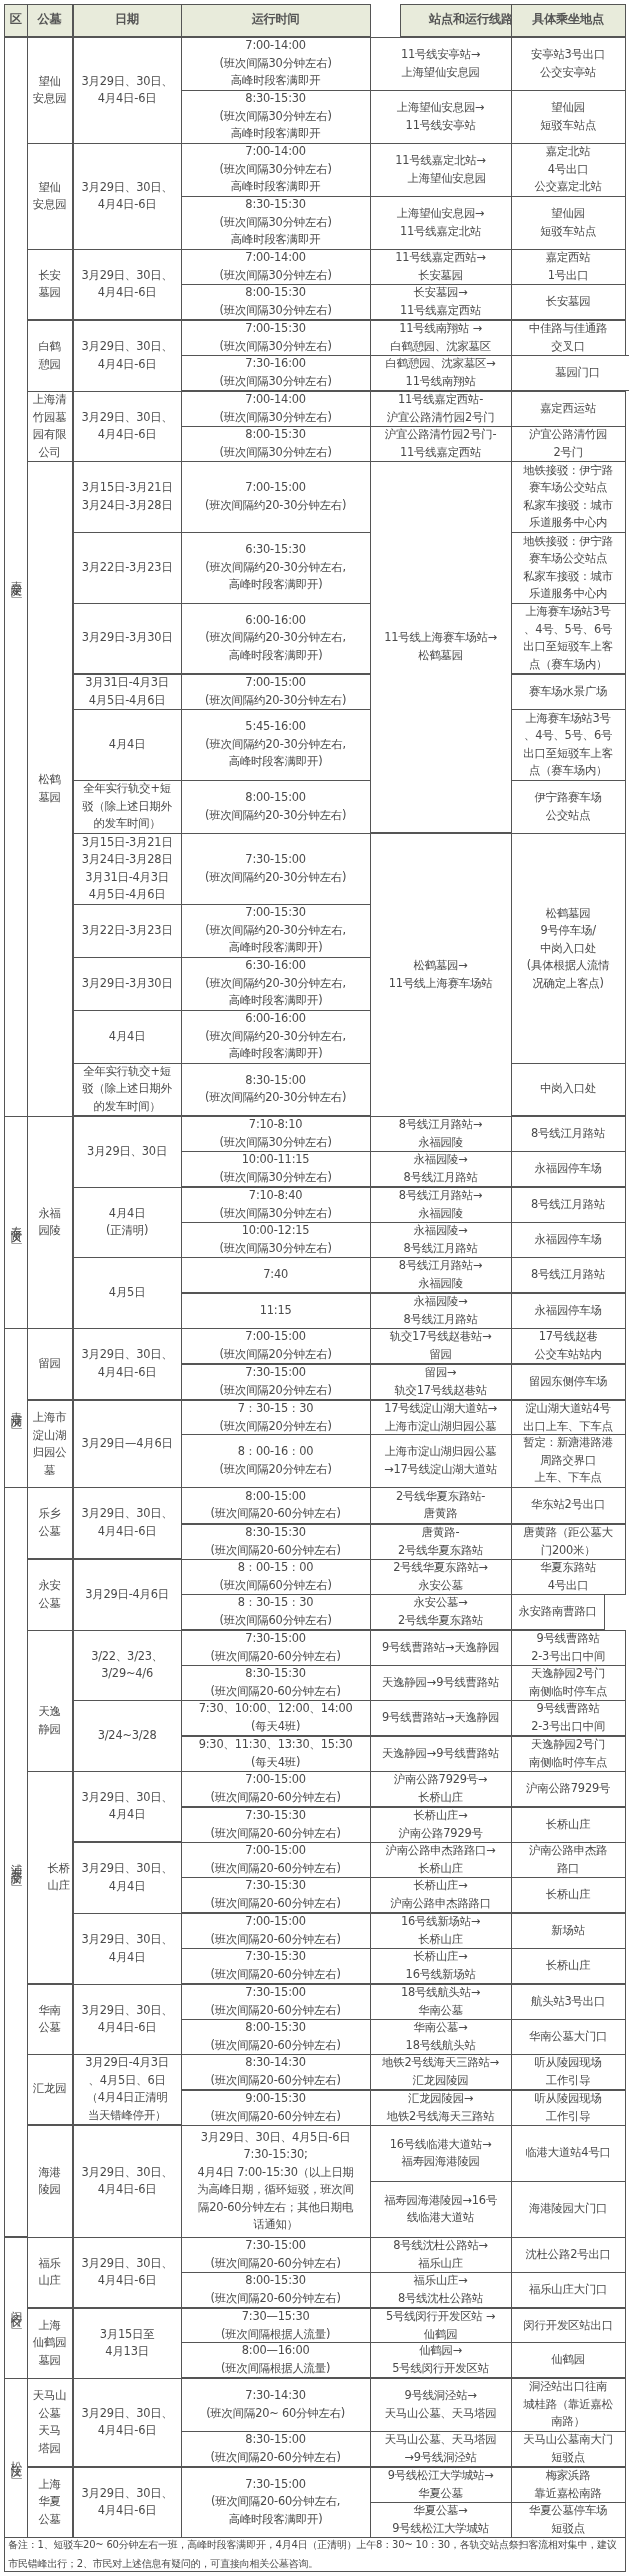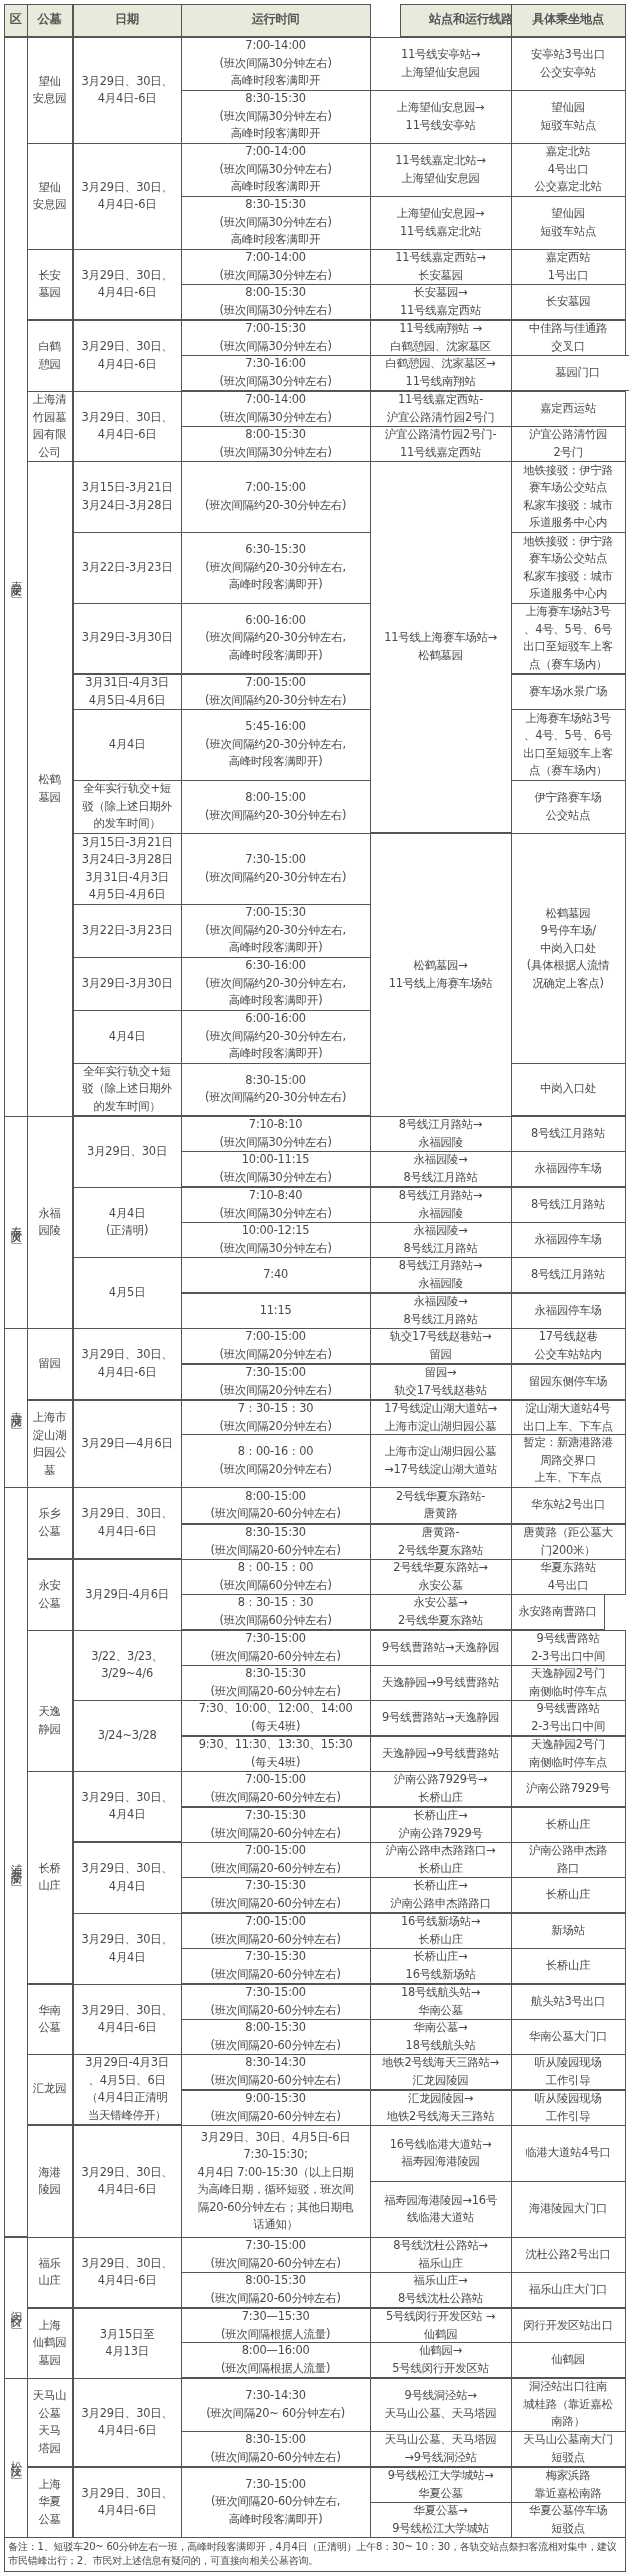--- a/index.html
+++ b/index.html
@@ -7,21 +7,21 @@
          font-family:"DejaVu Sans","Liberation Sans",sans-serif; color:#4a4a4a; }
   #table { position:absolute; left:0; top:0; width:629px; height:2576px; }
   .cell { position:absolute; box-sizing:border-box; border:0.9px solid #555;
           margin-left:-0.4px; margin-top:-0.4px;
           display:flex; align-items:center; justify-content:center; text-align:center;
           font-size:11.4px; line-height:17.5px; padding:0 1.7px; background:#fff;
           white-space:pre-line; letter-spacing:-0.2px; }
   .cell.head { background:#e8ebdb; font-weight:bold; color:#555; font-size:12.2px; }
   .cell.district { font-size:11.6px; line-height:17.5px; padding:0; }
   .cell.district span { writing-mode:vertical-rl; text-orientation:upright; letter-spacing:3.5px; }
-  .cell.note { justify-content:flex-start; text-align:left; font-size:10px; line-height:14px; padding:0 3.5px; }
+  .cell.note { justify-content:flex-start; text-align:left; font-size:10px; line-height:19px; padding:0 3.5px; }
 </style>
 </head>
 <body>
 
 <div id="table">
     <div class="cell head" style="left: 4.1px; width: 24px; top: 4.1px; height: 33px;"><span>区</span></div>
     <div class="cell head" style="left: 27px; width: 46px; top: 4.1px; height: 33px;"><span>公墓</span></div>
     <div class="cell head" style="left: 73px; width: 109px; top: 4.1px; height: 33px;"><span>日期</span></div>
     <div class="cell head" style="left: 181px; width: 190px; top: 4.1px; height: 33px;"><span>运行时间</span></div>
     <div class="cell head" style="left: 370px; width: 142px; top: 4.1px; height: 33px; margin-left: 30px;"><span>站点和运行线路</span></div>
@@ -52,21 +52,21 @@
     <div class="cell" style="left: 27px; width: 46px; top: 1400px; height: 89px;"><span>上海市
 淀山湖
 归园公
 墓</span></div>
     <div class="cell" style="left: 27px; width: 46px; top: 1487px; height: 72px;"><span>乐乡
 公墓</span></div>
     <div class="cell" style="left: 27px; width: 46px; top: 1559px; height: 72px;"><span>永安
 公墓</span></div>
     <div class="cell" style="left: 27px; width: 46px; top: 1630px; height: 182px;"><span>天逸
 静园</span></div>
-    <div class="cell" style="left: 27px; width: 46px; top: 1771px; height: 213px;"><span>长桥
+    <div class="cell" style="left: 27px; width: 46px; top: 1771px; height: 213px; justify-content: flex-end;"><span>长桥
 山庄</span></div>
     <div class="cell" style="left: 27px; width: 46px; top: 1984px; height: 71px;"><span>华南
 公墓</span></div>
     <div class="cell" style="left: 27px; width: 46px; top: 2054px; height: 71px;"><span>汇龙园</span></div>
     <div class="cell" style="left: 27px; width: 46px; top: 2125px; height: 113px;"><span>海港
 陵园</span></div>
     <div class="cell" style="left: 27px; width: 46px; top: 2237px; height: 71px;"><span>福乐
 山庄</span></div>
     <div class="cell" style="left: 27px; width: 46px; top: 2308px; height: 71px;"><span>上海
 仙鹤园
@@ -267,21 +267,21 @@
 (班次间隔20~ 60分钟左右)</span></div>
     <div class="cell" style="left: 181px; width: 190px; top: 2431px; height: 36px;"><span>8:30-15:00
 (班次间隔20-60分钟左右)</span></div>
     <div class="cell" style="left: 181px; width: 190px; top: 2467px; height: 71px;"><span>7:30-15:00
 (班次间隔20-60分钟左右,
 高峰时段客满即开)</span></div>
     <div class="cell" style="left: 370px; width: 142px; top: 37px; height: 54px;"><span>11号线安亭站→
 上海望仙安息园</span></div>
     <div class="cell" style="left: 370px; width: 142px; top: 90px; height: 54px;"><span>上海望仙安息园→
 11号线安亭站</span></div>
-    <div class="cell" style="left: 370px; width: 142px; top: 143px; height: 54px;"><span>11号线嘉定北站→
+    <div class="cell" style="left: 370px; width: 142px; top: 143px; height: 54px; text-align: right;"><span>11号线嘉定北站→
 上海望仙安息园</span></div>
     <div class="cell" style="left: 370px; width: 142px; top: 196px; height: 54px;"><span>上海望仙安息园→
 11号线嘉定北站</span></div>
     <div class="cell" style="left: 370px; width: 142px; top: 249px; height: 36px;"><span>11号线嘉定西站→
 长安墓园</span></div>
     <div class="cell" style="left: 370px; width: 142px; top: 284px; height: 36px;"><span>长安墓园→
 11号线嘉定西站</span></div>
     <div class="cell" style="left: 370px; width: 142px; top: 320px; height: 36px;"><span>11号线南翔站 →
 白鹤憩园、沈家墓区</span></div>
     <div class="cell" style="left: 370px; width: 142px; top: 355px; height: 36px;"><span>白鹤憩园、沈家墓区→

